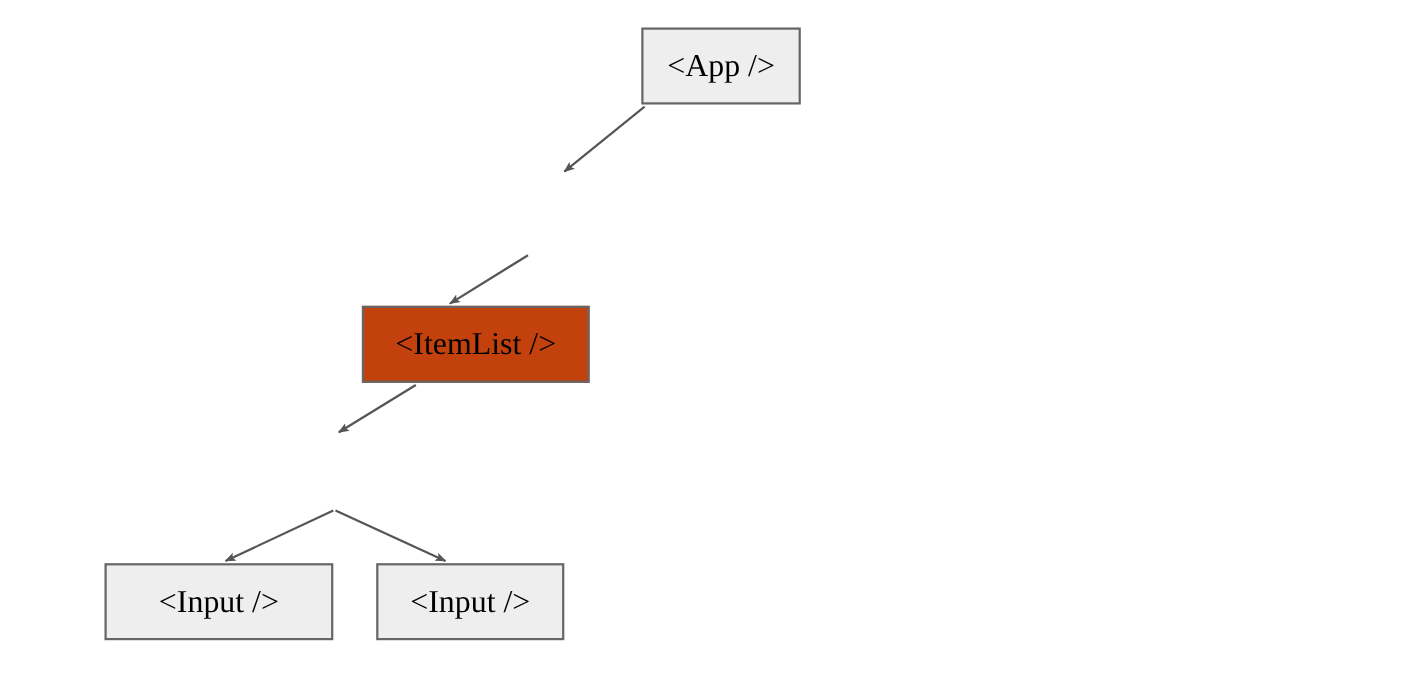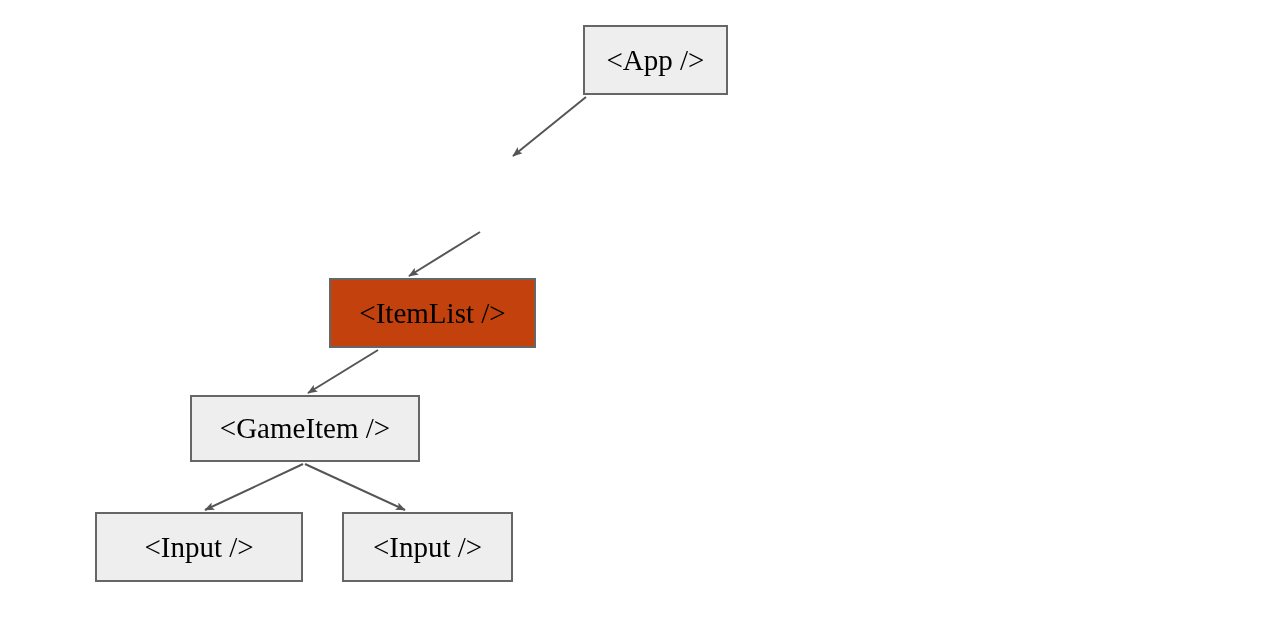--- a/index.html
+++ b/index.html
@@ -67,23 +67,20 @@
 
   <div class="node" style="left: 583px; top: 25px; width: 145px; height: 70px; background: rgb(238, 238, 238); border-color: rgb(102, 102, 102); color: rgb(0, 0, 0);">
     <span class="node-label">&lt;App /&gt;</span>
   </div>
 
 
   <div class="node" style="left: 301px; top: 278px; width: 207px; height: 70px; background: #c2410c; border-color: rgb(102, 102, 102); color: rgb(0, 0, 0); margin-left: 28px;">
     <span class="node-label">&lt;ItemList /&gt;</span>
   </div>
 
-  <div class="node" style="left: 190px; top: 395px; width: 230px; height: 67px; background: rgb(238, 238, 238); border-color: rgb(102, 102, 102); color: rgb(0, 0, 0);">
-    <span class="node-label">&lt;GameItem /&gt;</span>
-  </div>
 
   <div class="node" style="left: 95px; top: 512px; width: 208px; height: 70px; background: rgb(238, 238, 238); border-color: rgb(102, 102, 102); color: rgb(0, 0, 0);">
     <span class="node-label">&lt;Input /&gt;</span>
   </div>
 
   <div class="node" style="left: 342px; top: 512px; width: 171px; height: 70px; background: rgb(238, 238, 238); border-color: rgb(102, 102, 102); color: rgb(0, 0, 0);">
     <span class="node-label">&lt;Input /&gt;</span>
   </div>
 
 </div>

